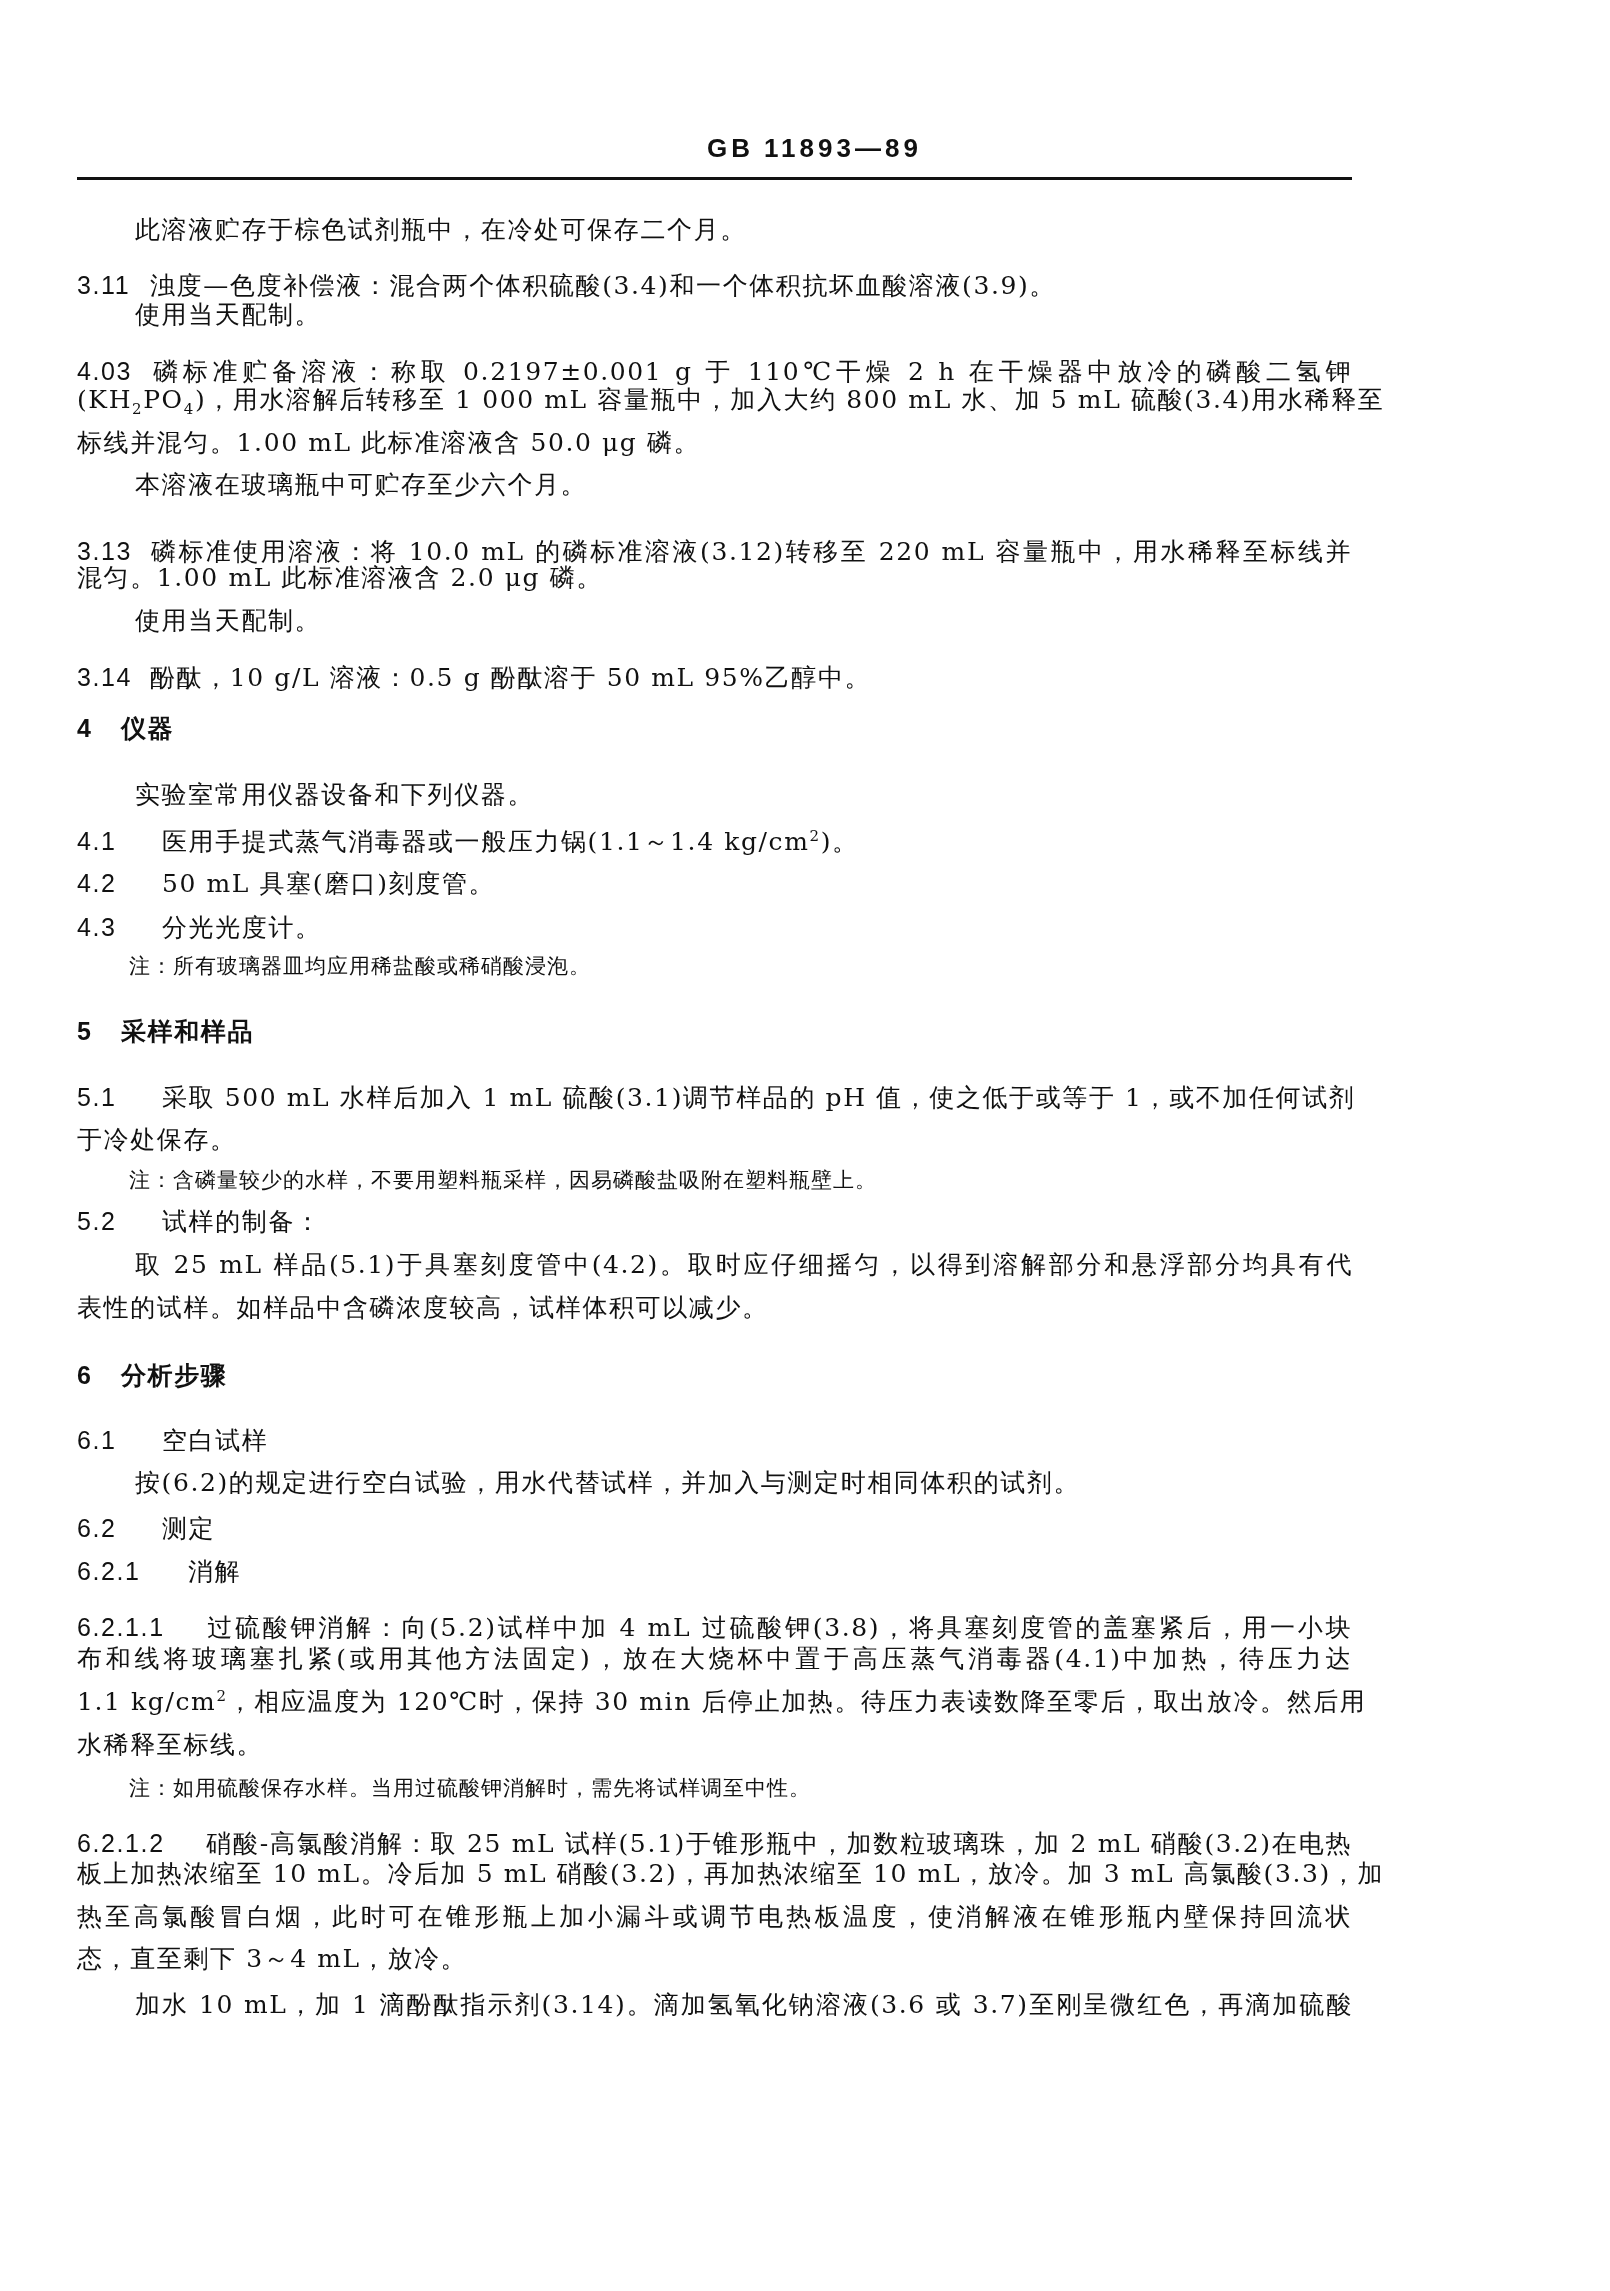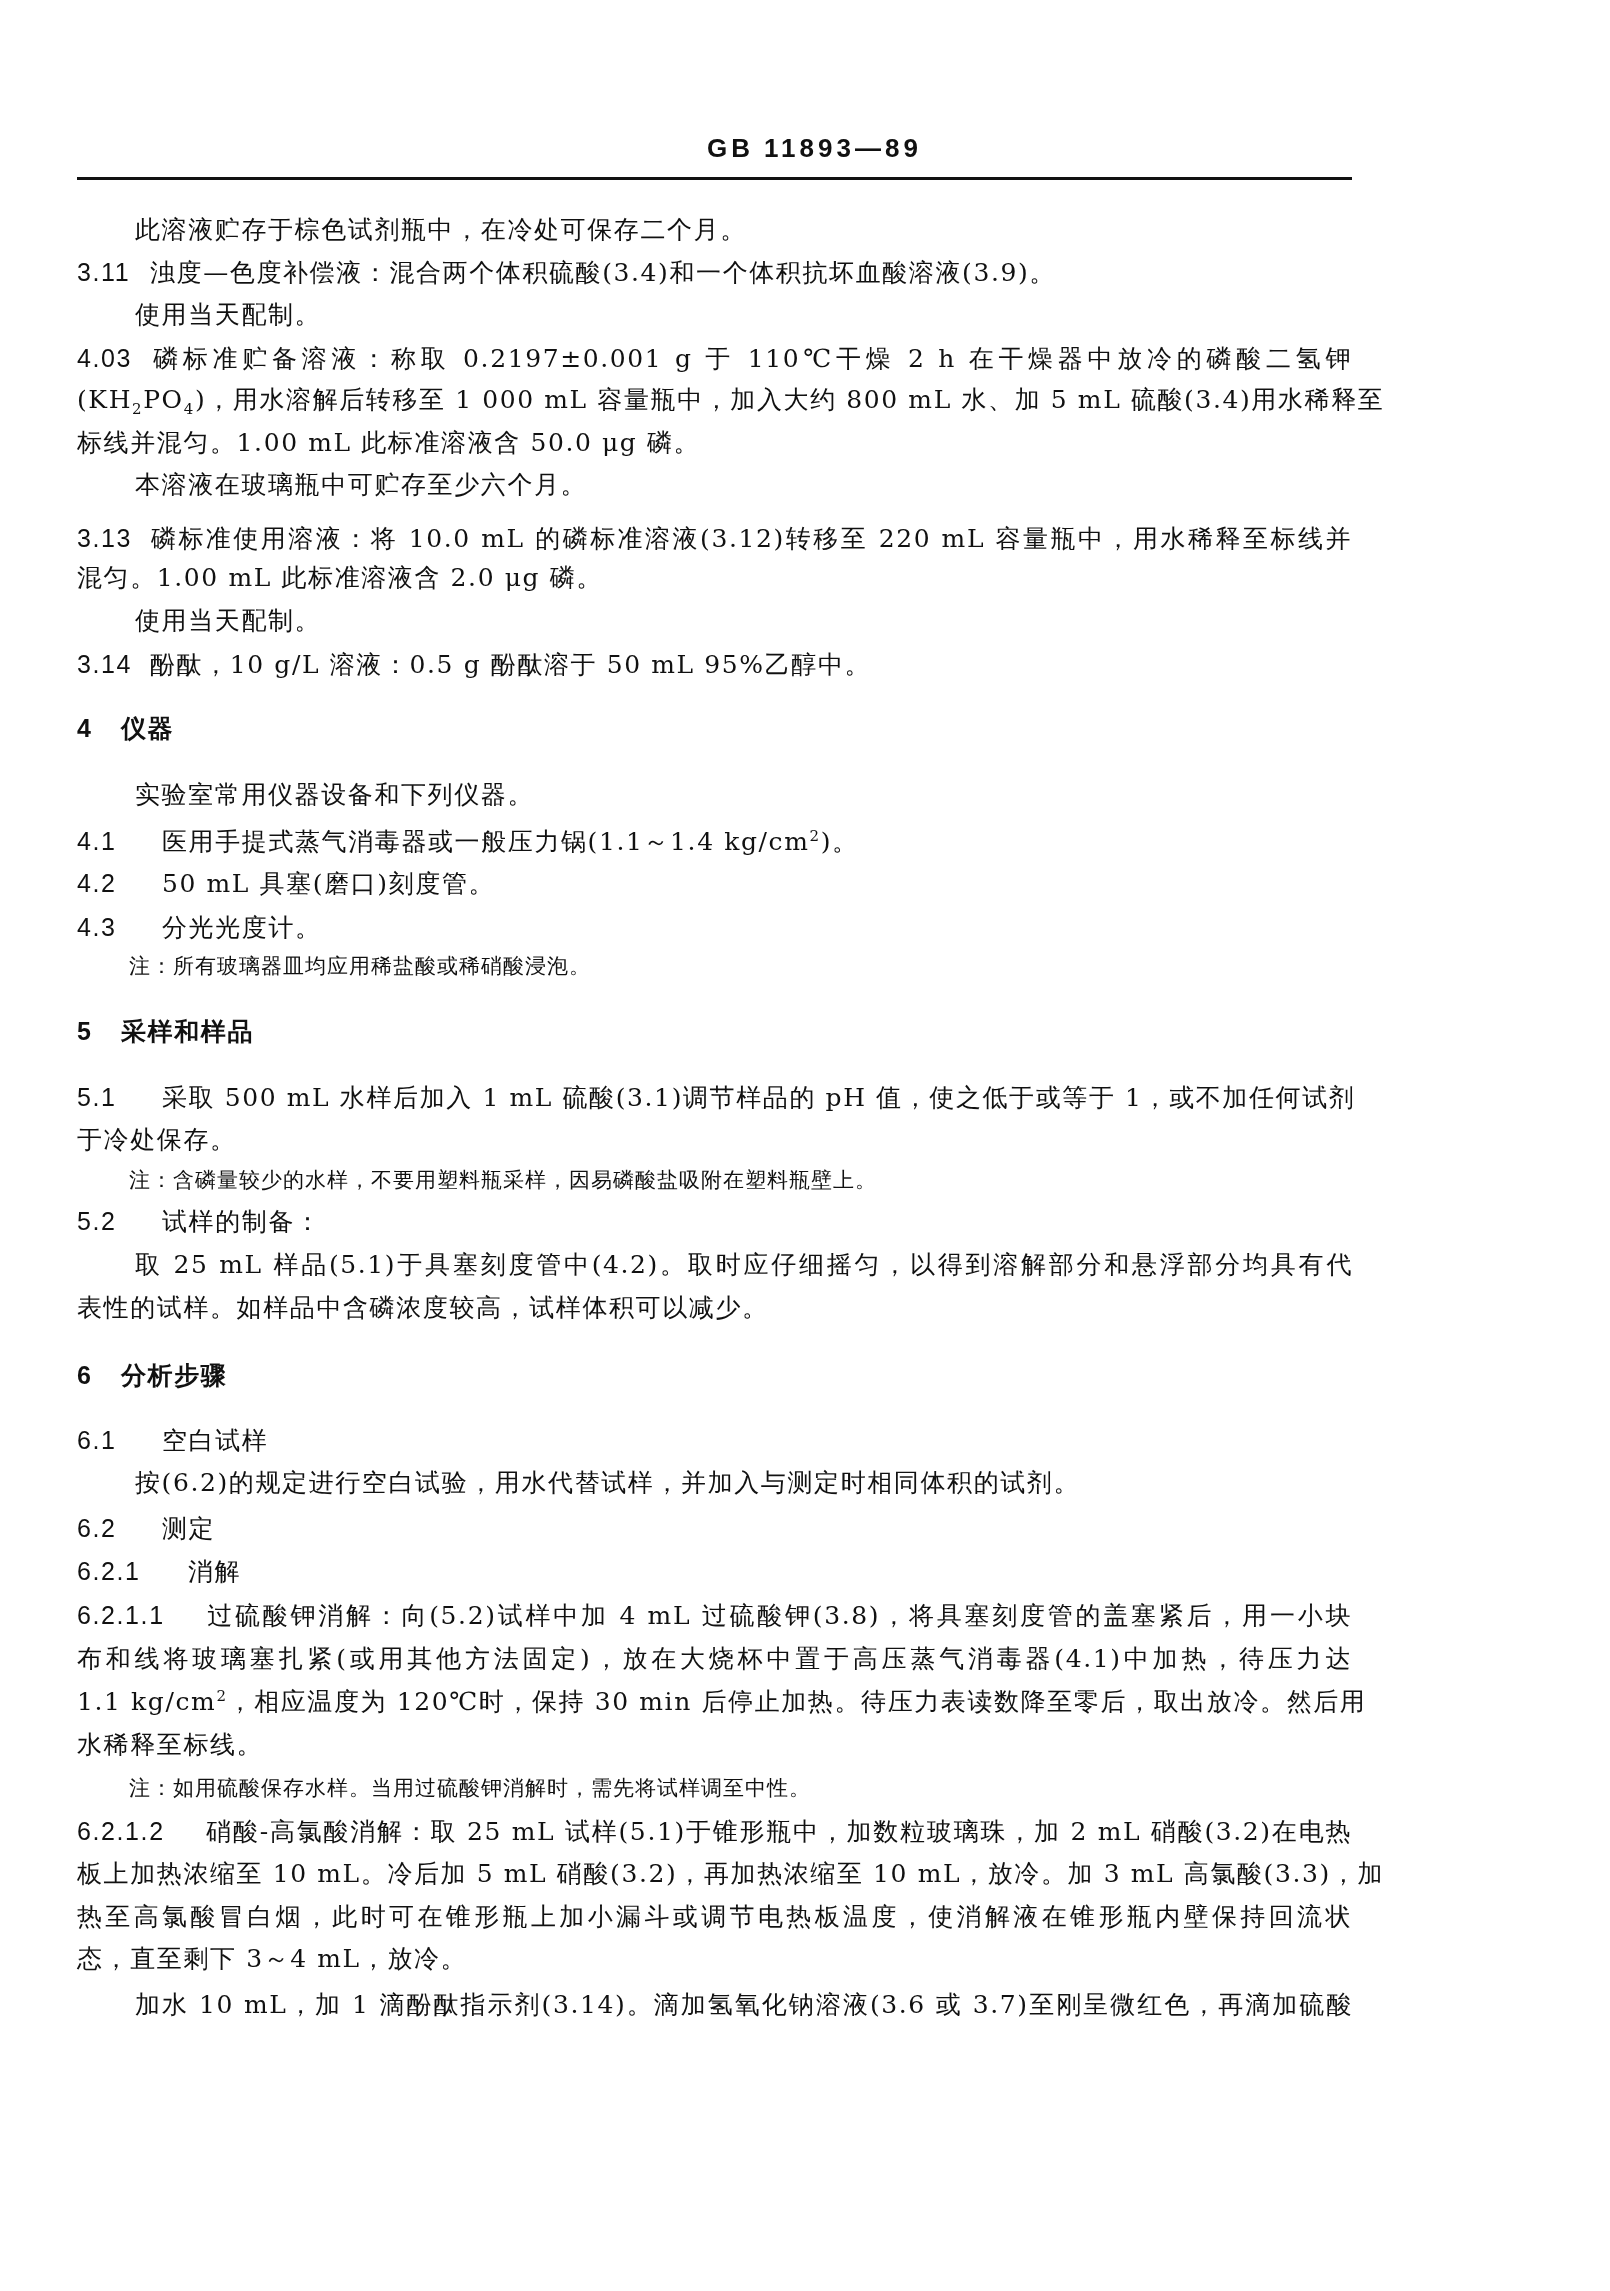--- a/index.html
+++ b/index.html
@@ -10,22 +10,22 @@
             font-family: "Liberation Sans", "DejaVu Sans", sans-serif; font-weight: bold;
             font-size: 26px; letter-spacing: 4px; }
   .header .gb { padding-right: 10px; }
   .rule { position: absolute; left: 77px; width: 1275px; top: 177px; height: 3px; background: #111; }
   .line { position: absolute; left: 77px; width: 1275px; height: 34px; line-height: 34px;
           font-size: 25px; white-space: nowrap; letter-spacing: 1.6px; }
   .line.justify { text-align: justify; text-align-last: justify; }
   .line.indent { left: 135px; width: 1218px; }
   .num { display: inline-block; font-family: "Liberation Sans", "DejaVu Sans", sans-serif; }
   .num.w1 { width: 85px; }
-  .num.w2 { width: 73px; }
-  .num.w3 { width: 129px; }
+  .num.w2 { width: 73px; margin-top: 13px; }
+  .num.w3 { width: 129px; margin-top: 12px; }
   .num.sec { width: 44px; font-weight: bold; }
   .sec-title { font-family: "DejaVu Sans", sans-serif; font-weight: bold; }
   .note { position: absolute; left: 129px; height: 30px; line-height: 30px; font-size: 21px;
           white-space: nowrap; letter-spacing: 1px; }
   sub, sup { font-size: 60%; line-height: 0; }
 </style>
 </head>
 <body>
 
 <div class="page">

